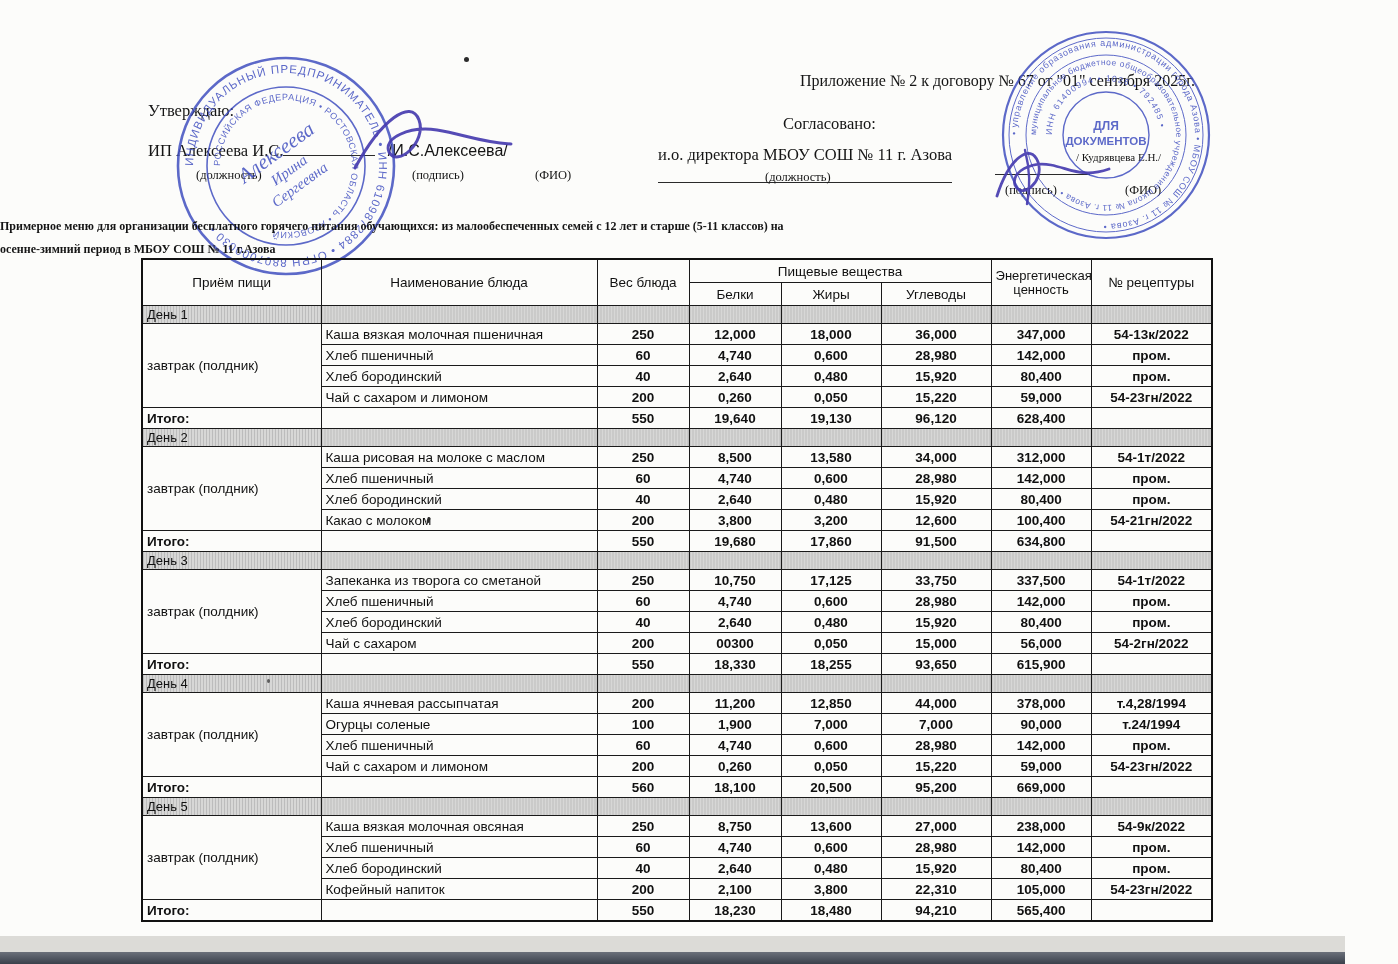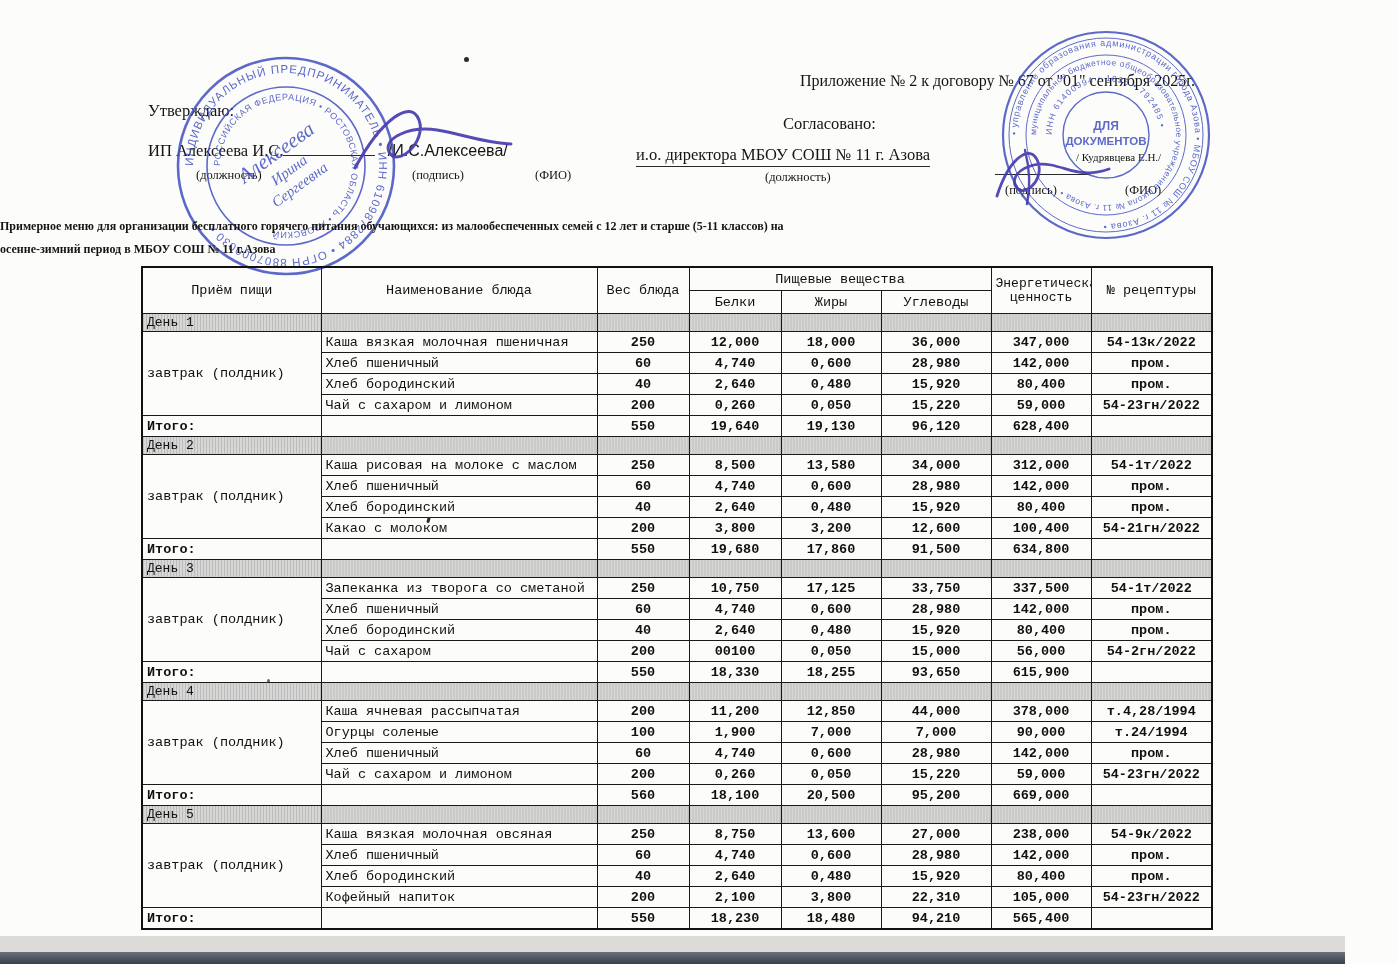--- a/index.html
+++ b/index.html
@@ -9,31 +9,31 @@
   .appendix{left:800px;top:72px;font-size:16px;}
   .approve{left:148px;top:101px;font-size:16.5px;}
   .agree{left:783px;top:114px;font-size:16.5px;}
   .sign-line-left{left:148px;top:141px;font-size:16.5px;white-space:nowrap;}
   .sig-underline{display:inline-block;width:92px;border-bottom:1.6px solid #2a2a2a;height:14px;}
   .fio-sans{font-family:"Liberation Sans",sans-serif;font-size:16px;}
   .small-label{font-size:12.5px;}
   .lbl-dolzh-l{left:196px;top:168px;}
   .lbl-podp-l{left:412px;top:168px;}
   .lbl-fio-l{left:535px;top:168px;}
-  .org-line{left:636px;top:145px;font-size:16.5px;border-bottom:1.6px solid #2a2a2a;padding-bottom:1px;}
+  .org-line{left:658px;top:145px;font-size:16.5px;border-bottom:1.6px solid #2a2a2a;padding-bottom:17px;}
   .sig-line-right{left:995px;top:174px;width:95px;border-top:1.6px solid #2a2a2a;height:0;}
   .fio-right{left:1076px;top:151px;font-size:11px;white-space:nowrap;}
   .lbl-dolzh-r{left:765px;top:170px;}
   .lbl-podp-r{left:1005px;top:183px;}
   .lbl-fio-r{left:1125px;top:183px;}
   .doc-title{left:0;top:215px;width:1398px;text-align:left;font-weight:bold;font-size:12px;line-height:23px;}
 
   
-  .menu-table{position:absolute;left:141px;top:266px;width:1070px;border-collapse:collapse;
-      table-layout:fixed;font-family:Liberation Mono, monospace;font-size:13.5px;color:#111;
+  .menu-table{position:absolute;left:141px;top:258px;width:1070px;border-collapse:collapse;
+      table-layout:fixed;font-family:Liberation Sans, sans-serif;font-size:13.5px;color:#111;
       border:2px solid #111;}
   .menu-table td,.menu-table th{border:1px solid #1a1a1a;padding:0 4px;overflow:hidden;
       white-space:nowrap;vertical-align:middle;}
   .menu-table th{font-weight:normal;text-align:center;height:22px;font-size:13.5px;}
   .menu-table th.wrap{white-space:normal;line-height:14px;font-size:13px;}
   .band td{height:17px;font-size:13px;
       background:repeating-linear-gradient(90deg,#bcbcbc 0px,#bcbcbc 1px,#d7d7d6 1px,#d7d7d6 3px);}
   .dish-row td{height:20px;}
   .dish{text-align:left;}
   .num{text-align:center;font-weight:600;}
@@ -312,21 +312,21 @@
           <td class="num">40</td>
           <td class="num">2,640</td>
           <td class="num">0,480</td>
           <td class="num">15,920</td>
           <td class="num">80,400</td>
           <td class="num">пром.</td>
         </tr>
         <tr class="dish-row">
           <td class="dish">Чай с сахаром</td>
           <td class="num">200</td>
-          <td class="num">00100</td>
+          <td class="num">00300</td>
           <td class="num">0,050</td>
           <td class="num">15,000</td>
           <td class="num">56,000</td>
           <td class="num">54-2гн/2022</td>
         </tr>
         <tr class="total-row">
           <td class="total-label">Итого:</td>
           <td></td>
           <td class="num">550</td>
           <td class="num">18,330</td>

